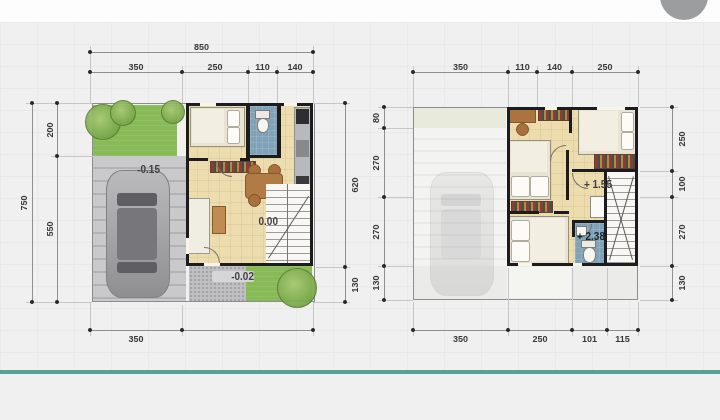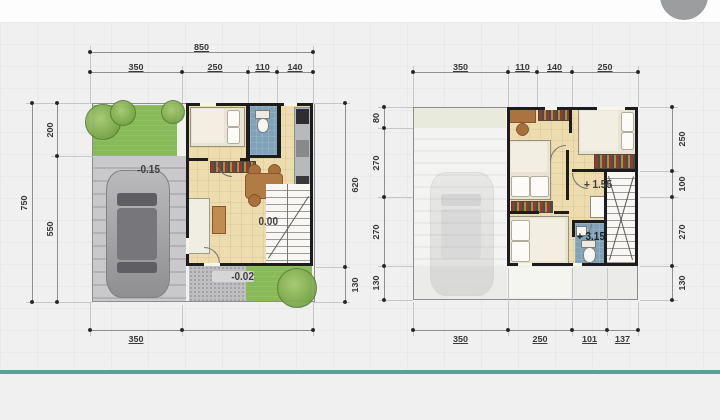--- a/index.html
+++ b/index.html
@@ -4,21 +4,21 @@
 <style>
   html,body{margin:0;padding:0;background:#efeff0;}
   .page{position:relative;width:720px;height:420px;background:#f0f0f1;overflow:hidden;
         font-family:"Liberation Sans",sans-serif;}
   .abs{position:absolute;}
   .layer{position:absolute;left:0;top:0;width:720px;height:420px;}
   
   .dline{position:absolute;background:#8f8f90;}
   .ext{position:absolute;background:#c6c6c8;}
   .tick{position:absolute;width:4px;height:4px;background:#242426;border-radius:50%;}
-  .dlab{position:absolute;font-size:9px;font-weight:700;color:#3a3a3c;text-align:center;line-height:10px;text-decoration:underline;}
+  .dlab{position:absolute;font-size:9px;font-weight:700;color:#3a3a3c;text-align:center;line-height:10px;}
   .dlab-v{position:absolute;width:40px;font-size:9px;font-weight:700;color:#3a3a3c;text-align:center;line-height:12px;transform:rotate(-90deg);}
   
   .wall{position:absolute;background:#1c1c1e;}
   .wgap{position:absolute;background:#f7f4ea;}
   .floor{position:absolute;background:#ecdcae;
          background-image:linear-gradient(rgba(120,95,40,.08) 1px,transparent 1px),
                           linear-gradient(90deg,rgba(120,95,40,.08) 1px,transparent 1px);
          background-size:11px 11px;}
   .grass{position:absolute;background:#88ba58;
          background-image:linear-gradient(rgba(255,255,255,.07) 1px,transparent 1px);background-size:5px 5px;}
@@ -249,21 +249,21 @@
     <div class="wall" style="left:507px;top:211px;width:32px;height:3px;"></div>
     <div class="wall" style="left:554px;top:211px;width:15px;height:3px;"></div>
     <div class="wall" style="left:572px;top:220px;width:33px;height:3px;"></div>
     <div class="wall" style="left:572px;top:223px;width:3px;height:14px;"></div>
     <div class="wall" style="left:604px;top:172px;width:3px;height:94px;"></div>
     <div class="arc" style="left:572px;top:173px;width:15px;height:15px;"></div>
     <div class="arc" style="left:550px;top:145px;width:15px;height:15px;transform:rotate(90deg);"></div>
     <div class="arc" style="left:578px;top:224px;width:13px;height:13px;transform:rotate(-90deg);"></div>
 
     <div class="lvl" style="left:562px;top:179px;width:50px;">+ 1.55</div>
-    <div class="lvl" style="left:567px;top:231px;width:38px;color:#17242c;">+ 3.15</div>
+    <div class="lvl" style="left:567px;top:231px;width:38px;color:#17242c;">+ 2.38</div>
 
     <div class="ext" style="left:413px;top:66px;width:1px;height:41px;"></div>
     <div class="ext" style="left:508px;top:66px;width:1px;height:41px;"></div>
     <div class="ext" style="left:537px;top:66px;width:1px;height:41px;"></div>
     <div class="ext" style="left:572px;top:66px;width:1px;height:41px;"></div>
     <div class="ext" style="left:638px;top:66px;width:1px;height:41px;"></div>
     <div class="ext" style="left:378px;top:107px;width:35px;height:1px;"></div>
     <div class="ext" style="left:378px;top:128px;width:35px;height:1px;"></div>
     <div class="ext" style="left:378px;top:197px;width:35px;height:1px;"></div>
     <div class="ext" style="left:378px;top:266px;width:35px;height:1px;"></div>
@@ -314,19 +314,19 @@
 
     <div class="dline" style="left:413px;top:330px;width:225px;height:1px;"></div>
     <div class="tick" style="left:411px;top:328px;"></div>
     <div class="tick" style="left:506px;top:328px;"></div>
     <div class="tick" style="left:570px;top:328px;"></div>
     <div class="tick" style="left:605px;top:328px;"></div>
     <div class="tick" style="left:636px;top:328px;"></div>
     <div class="dlab" style="left:413px;top:334px;width:95px;">350</div>
     <div class="dlab" style="left:508px;top:334px;width:64px;">250</div>
     <div class="dlab" style="left:572px;top:334px;width:35px;">101</div>
-    <div class="dlab" style="left:607px;top:334px;width:31px;">137</div>
+    <div class="dlab" style="left:607px;top:334px;width:31px;">115</div>
   </div>
 
 
   <div class="banner-edge"></div>
 
 </div>
 
 </body></html>

